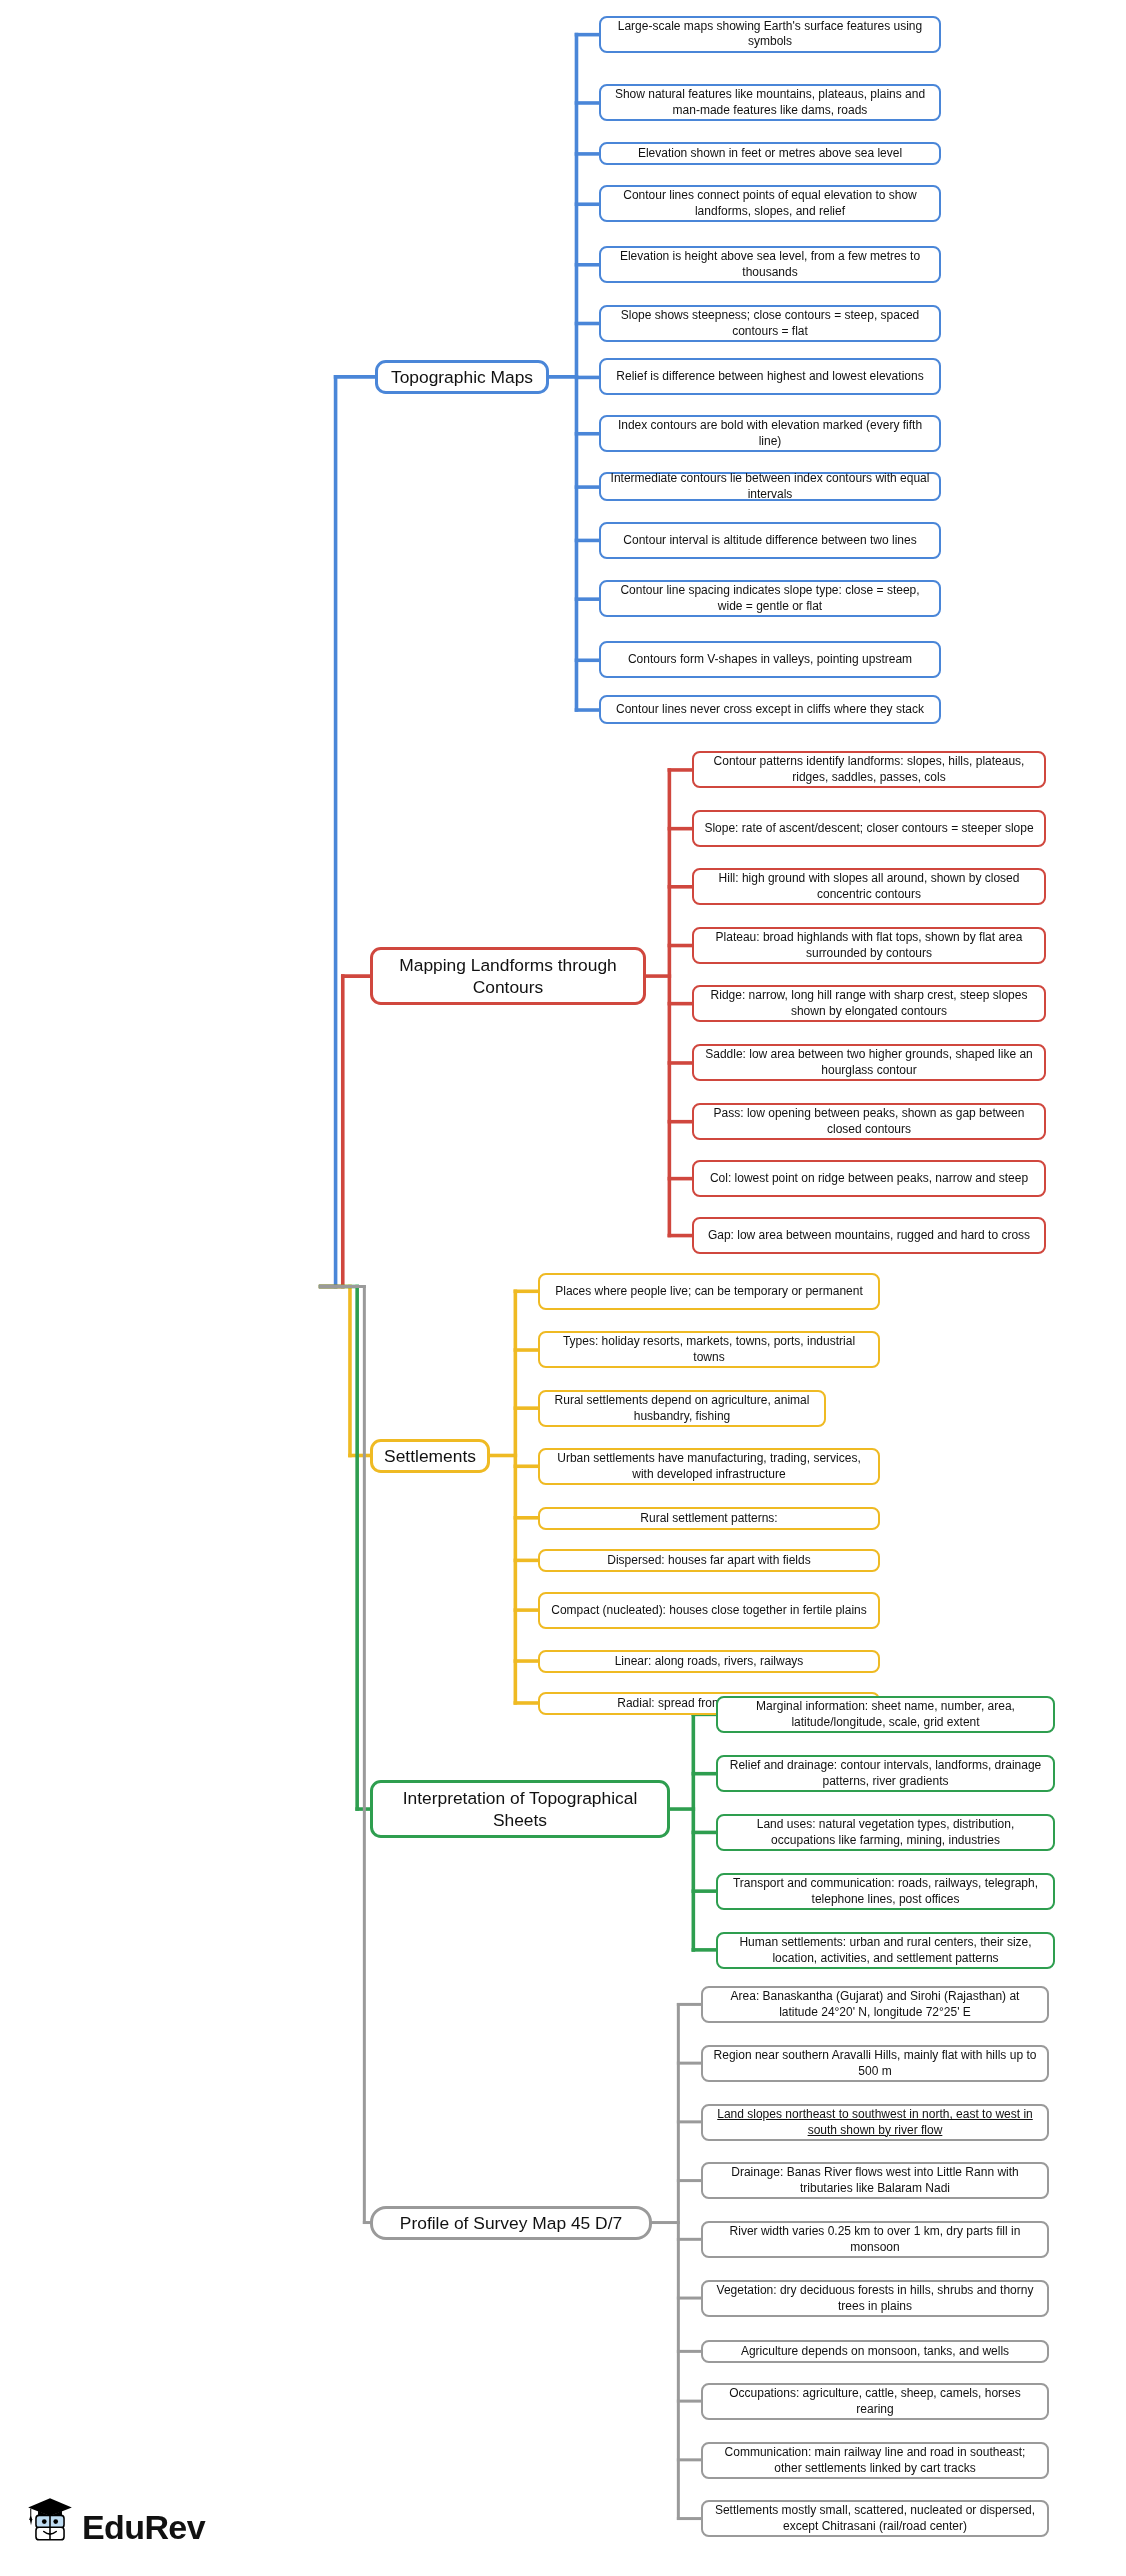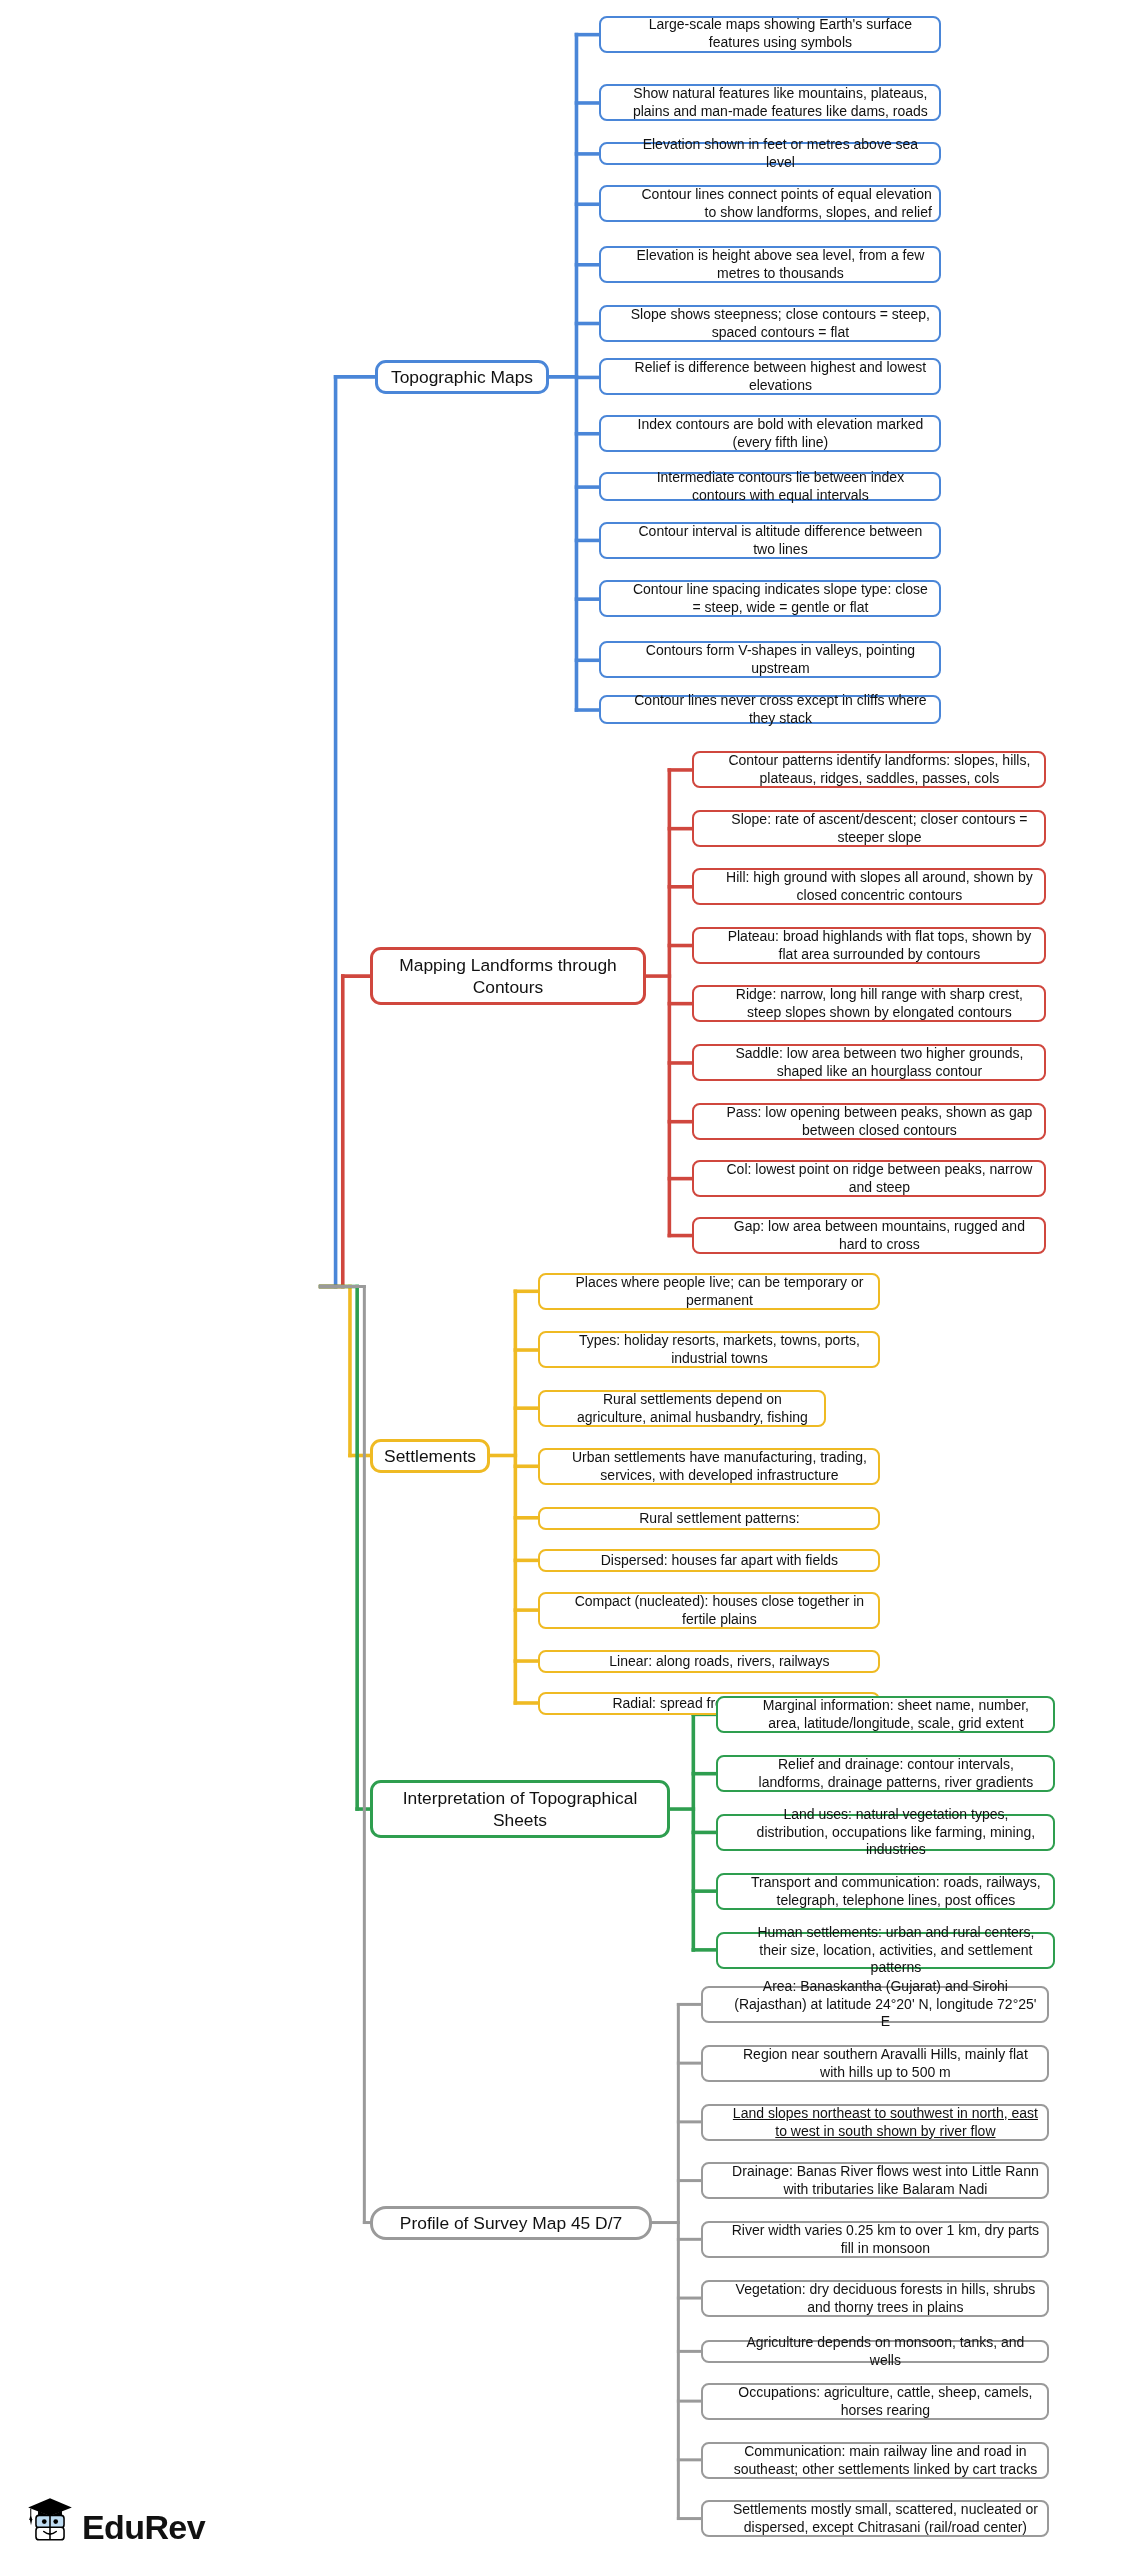--- a/index.html
+++ b/index.html
@@ -32,24 +32,23 @@
     background:#ffffff;
     border-style:solid;
     border-width:2.4px;
     border-radius:8.4px;
     color:#111111;
     line-height:1.28;
     padding:3.6px 7.2px;
     z-index:3;
   }
   .leaf{
-    font-size:14px;
+    font-size:12px;
     border-width:2.4px;
     border-radius:7.8px;
-    padding-left:28px;
   }
   .branch-label{
     font-size:17.4px;
     border-width:3px;
     border-radius:10.8px;
     padding:6px 10.8px;
   }
   
   .c-blue   { border-color:#4A86D8; }
   .c-red    { border-color:#D0473E; }
@@ -178,21 +177,21 @@
   <div id="nodes">
       <div class="node leaf c-blue" style="left: 599px; top: 15.6px; width: 342px; height: 37px;">
         <span>Large-scale maps showing Earth's surface features using symbols</span>
       </div>
       <div class="node leaf c-blue" style="left: 599px; top: 84px; width: 342px; height: 37px;">
         <span>Show natural features like mountains, plateaus, plains and man-made features like dams, roads</span>
       </div>
       <div class="node leaf c-blue" style="left: 599px; top: 142px; width: 342px; height: 23px;">
         <span>Elevation shown in feet or metres above sea level</span>
       </div>
-      <div class="node leaf c-blue" style="left: 599px; top: 185px; width: 342px; height: 37px; text-align: right;">
+      <div class="node leaf c-blue" style="left: 599px; top: 185px; width: 342px; height: 37px;">
         <span>Contour lines connect points of equal elevation to show landforms, slopes, and relief</span>
       </div>
       <div class="node leaf c-blue" style="left: 599px; top: 246px; width: 342px; height: 37px;">
         <span>Elevation is height above sea level, from a few metres to thousands</span>
       </div>
       <div class="node leaf c-blue" style="left: 599px; top: 305px; width: 342px; height: 37px;">
         <span>Slope shows steepness; close contours = steep, spaced contours = flat</span>
       </div>
       <div class="node leaf c-blue" style="left: 599px; top: 358px; width: 342px; height: 37px;">
         <span>Relief is difference between highest and lowest elevations</span>

